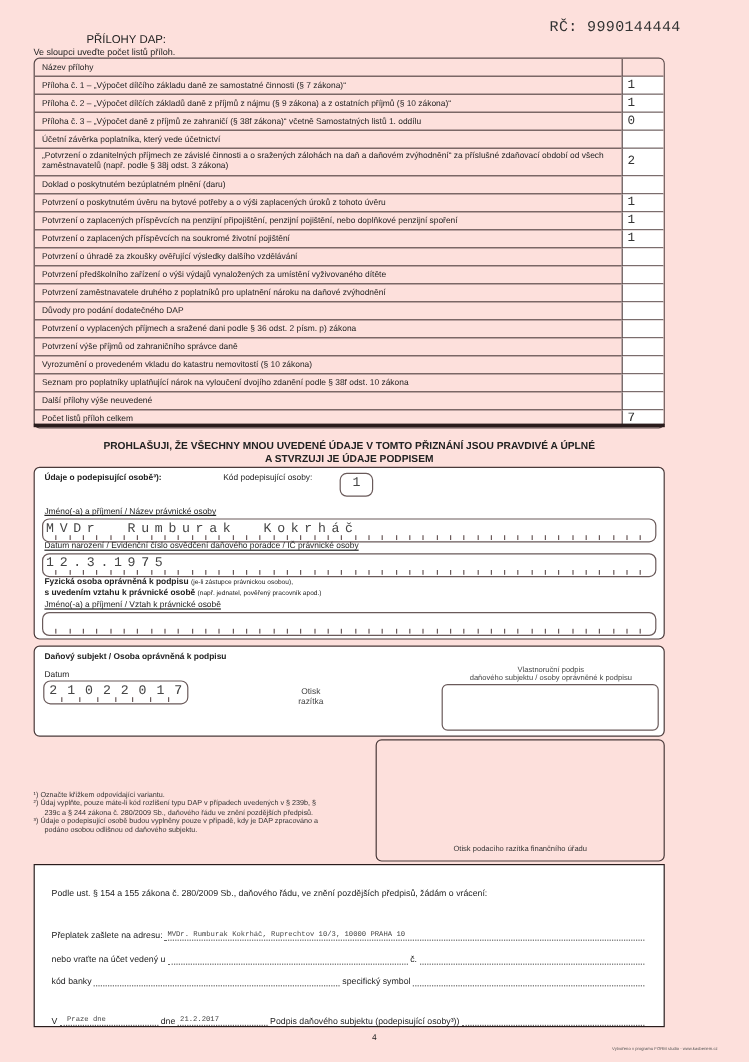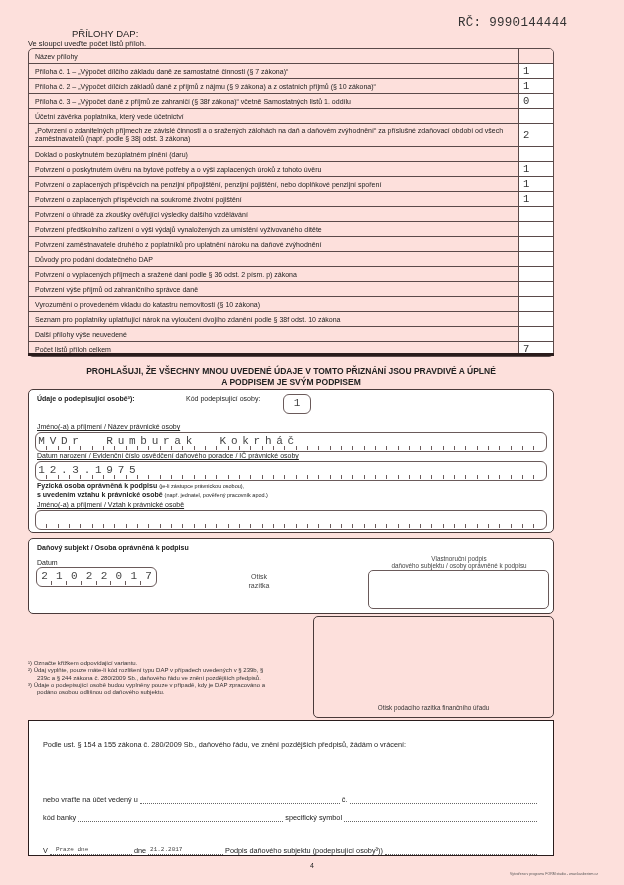--- a/index.html
+++ b/index.html
@@ -122,21 +122,21 @@
       <tr>
         <td>Počet listů příloh celkem</td>
         <td class="cnt">7</td>
       </tr>
     </tbody>
 </table>
 
 <div class="abs thickrule"></div>
 
 <div class="abs decl" style="top:366px;">PROHLAŠUJI, ŽE VŠECHNY MNOU UVEDENÉ ÚDAJE V TOMTO PŘIZNÁNÍ JSOU PRAVDIVÉ A ÚPLNÉ</div>
-<div class="abs decl" style="top:377px;">A PODPISEM JE SVÝM PODPISEM</div>
+<div class="abs decl" style="top:377px;">A STVRZUJI JE ÚDAJE PODPISEM</div>
 
 <div class="box" style="left:28px; top:389px; width:524px; height:142px;">
   <div class="lbl b" style="left:8px; top:5px;">Údaje o podepisující osobě³):</div>
   <div class="lbl" style="left:157px; top:5px;">Kód podepisující osoby:</div>
   <div class="cellfield" style="left:254px; top:4px; width:26px; height:18px;">
       <span class="cell" style="width: 26px;">1</span>
     </div>
 
   <div class="lbl" style="left:8px; top:33px; text-decoration:underline;">Jméno(-a) a příjmení / Název právnické osoby</div>
   <div class="cellfield" style="left:6px; top:42px; width:510px; height:18px;">
@@ -317,20 +317,26 @@
   <div>²) Údaj vyplňte, pouze máte-li kód rozlišení typu DAP v případech uvedených v § 239b, § 239c a § 244 zákona č. 280/2009 Sb., daňového řádu ve znění pozdějších předpisů.</div>
   <div>³) Údaje o podepisující osobě budou vyplněny pouze v případě, kdy je DAP zpracováno a podáno osobou odlišnou od daňového subjektu.</div>
 </div>
 
 <div class="refund">
   <div class="row" style="top:19px;">
       <span>Podle ust. § 154 a 155 zákona č. 280/2009 Sb., daňového řádu, ve znění pozdějších předpisů, žádám o vrácení:</span>
     </div>
 
 
+  <div class="row" style="top:54px;">
+    <span>Přeplatek zašlete na adresu:</span>
+    <span class="dots">
+        <span class="val" style="left:2px; font-size:6px;">MVDr. Rumburak Kokrháč, Ruprechtov 10/3, 10000 PRAHA 10</span>
+      </span>
+  </div>
 
   <div class="row" style="top:74px;">
     <span>nebo vraťte na účet vedený u</span>
     <span class="dots" style="flex:0 0 200px;">
         <span class="val"></span>
       </span>
     <span>č.</span>
     <span class="dots">
         <span class="val"></span>
       </span>

